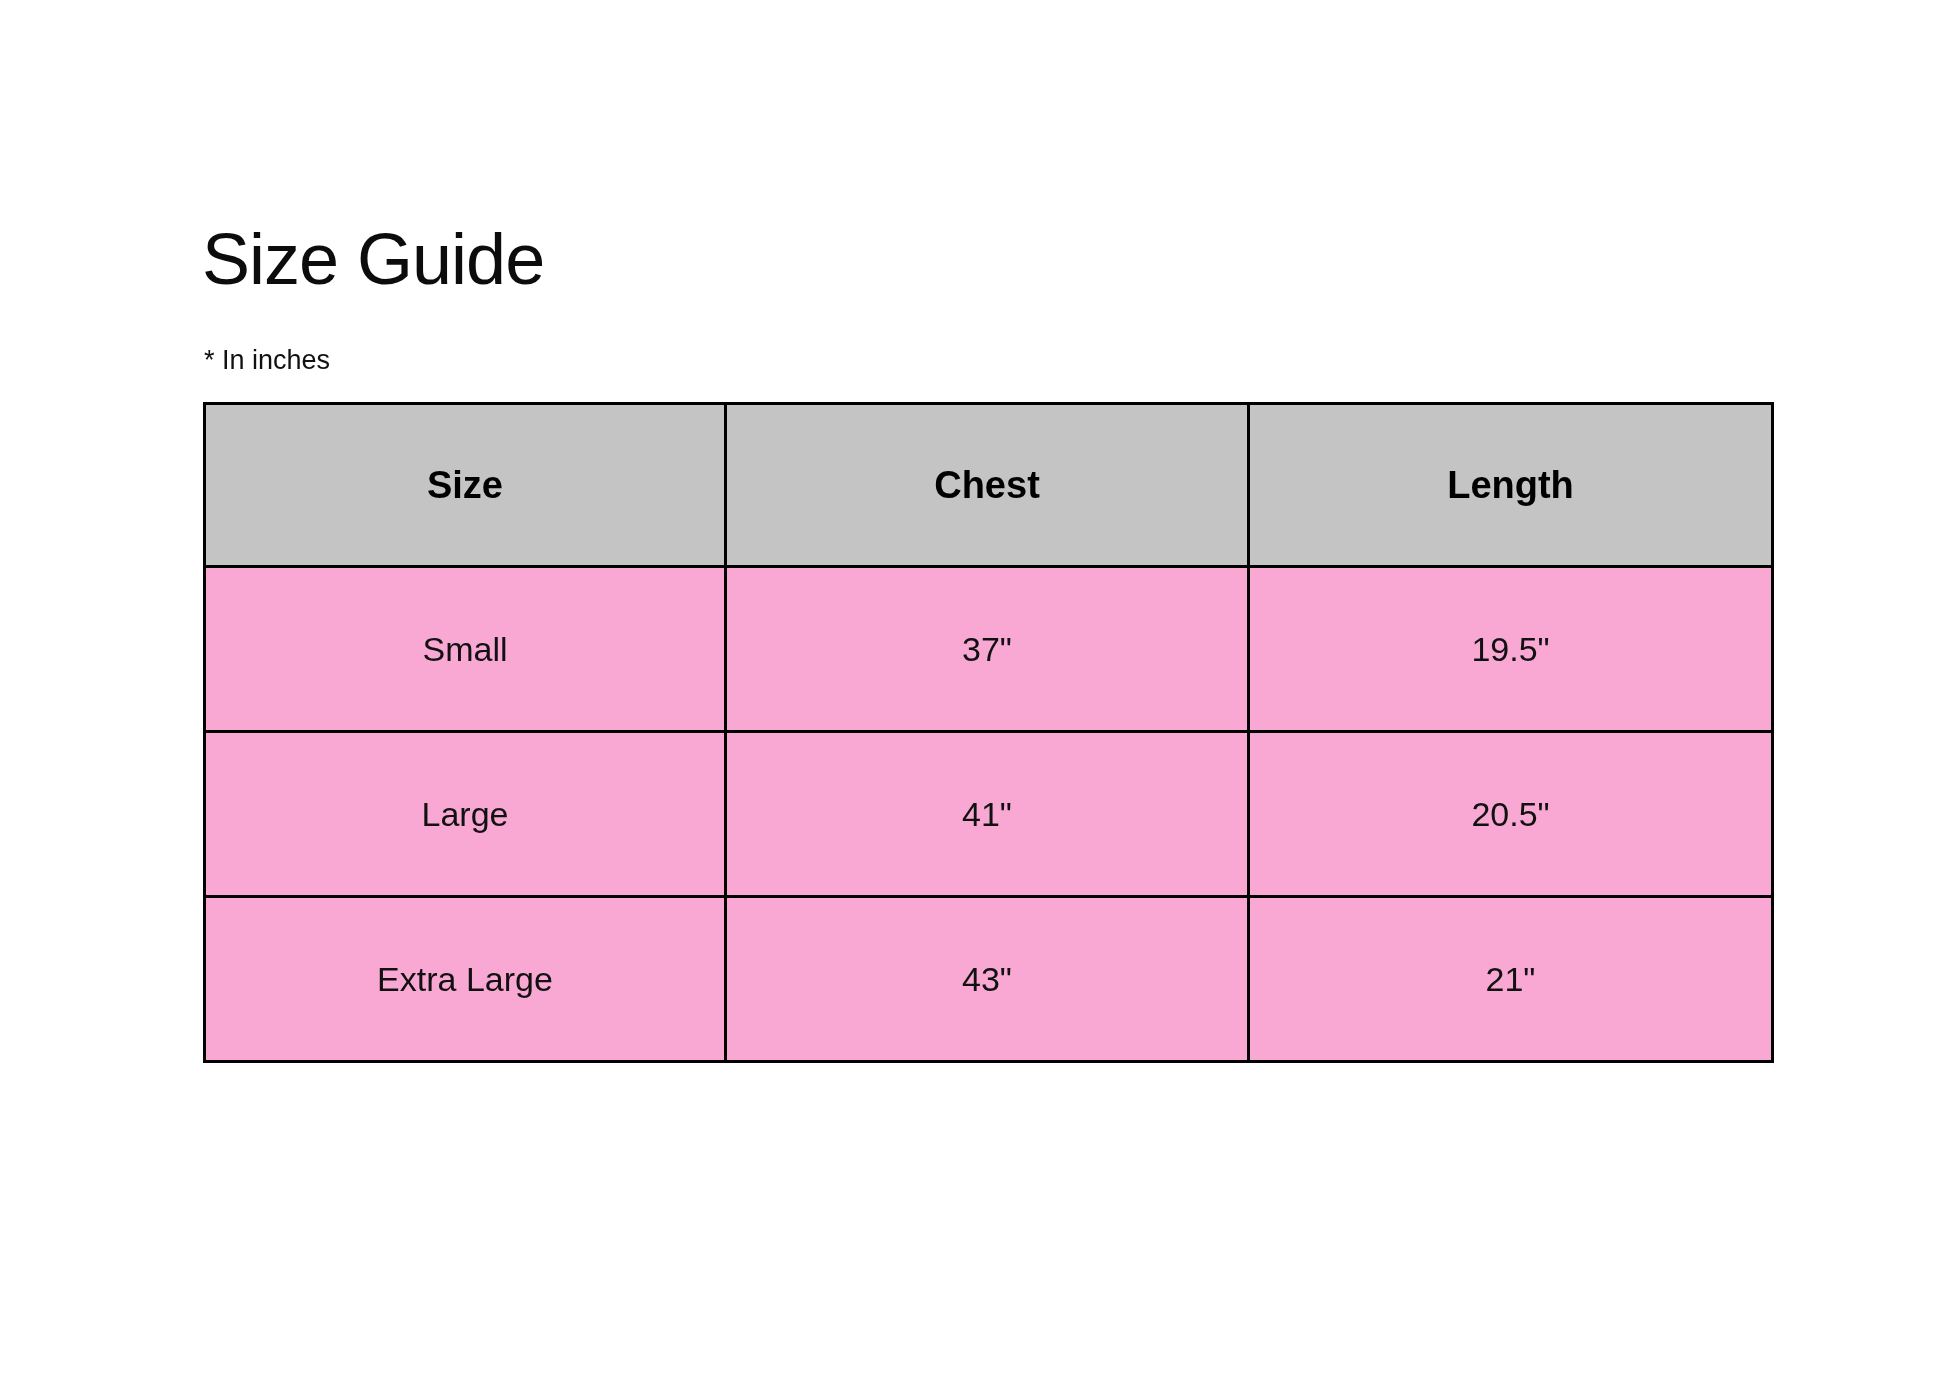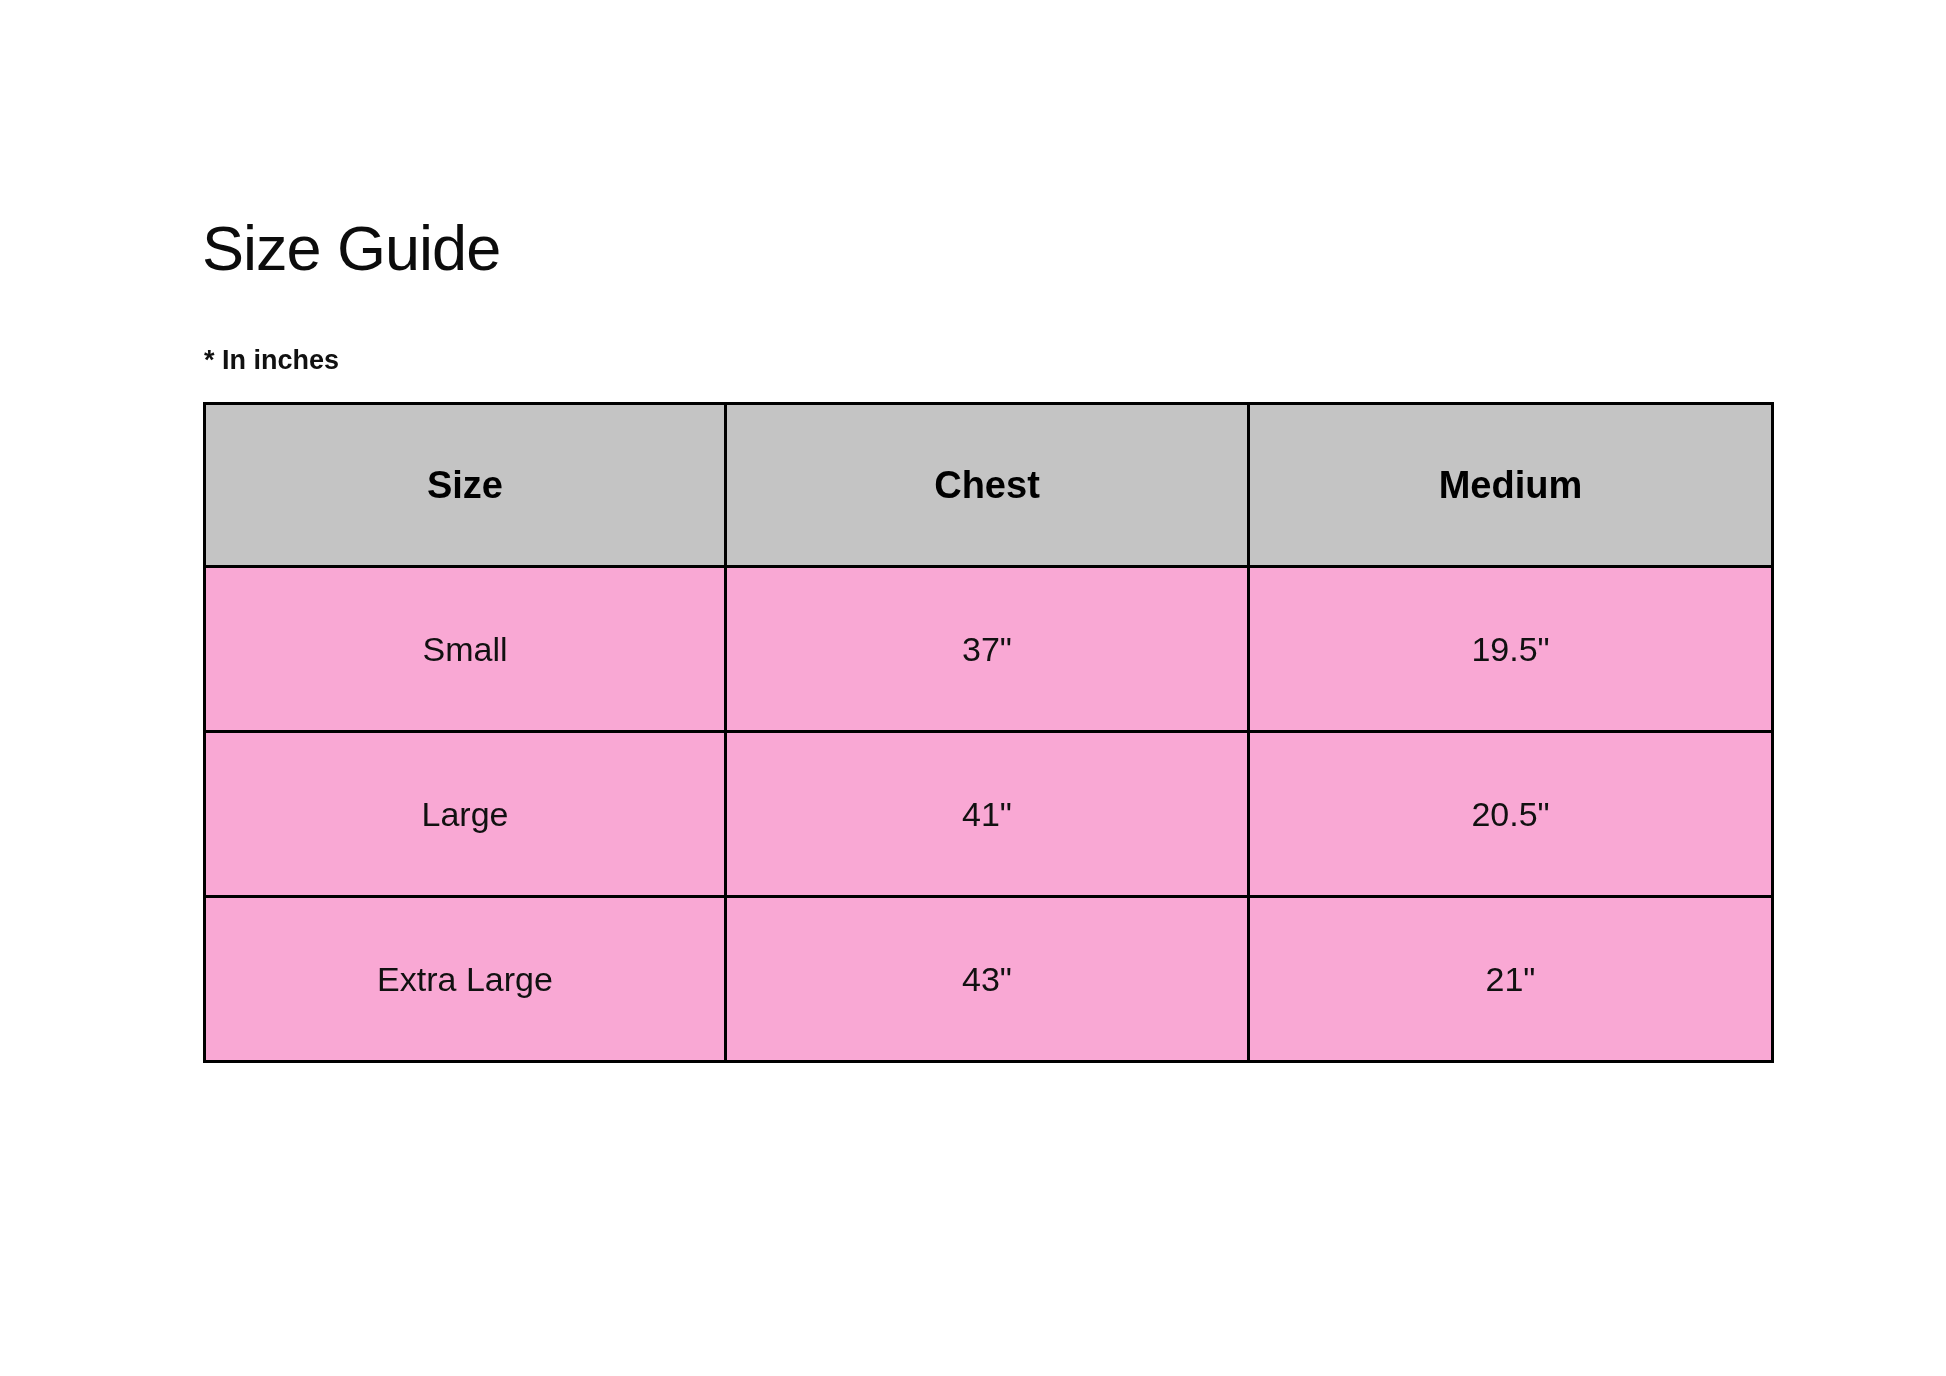--- a/index.html
+++ b/index.html
@@ -17,32 +17,32 @@
   .page {
     position: relative;
     width: 1946px;
     height: 1376px;
     box-sizing: border-box;
   }
   .title {
     position: absolute;
     left: 202px;
     top: 175px;
-    font-size: 63px;
+    font-size: 72px;
     font-weight: 400;
     letter-spacing: -1px;
     line-height: 1.0;
     color: #0c0c0c;
   }
   .note {
     position: absolute;
     left: 204px;
     top: 345px;
     font-size: 27px;
-    font-weight: 700;
+    font-weight: 400;
     color: #111111;
   }
   .table-wrap {
     position: absolute;
     left: 203px;
     top: 402px;
     width: 1568px;
   }
   table.size-table {
     border-collapse: collapse;
@@ -87,21 +87,21 @@
     <table class="size-table">
       <colgroup>
         <col class="c1">
         <col class="c2">
         <col class="c3">
       </colgroup>
       <thead>
         <tr>
           <th>Size</th>
           <th>Chest</th>
-          <th>Medium</th>
+          <th>Length</th>
         </tr>
       </thead>
       <tbody>
         <tr>
           <td>Small</td>
           <td>37"</td>
           <td>19.5"</td>
         </tr>
         <tr>
           <td>Large</td>

